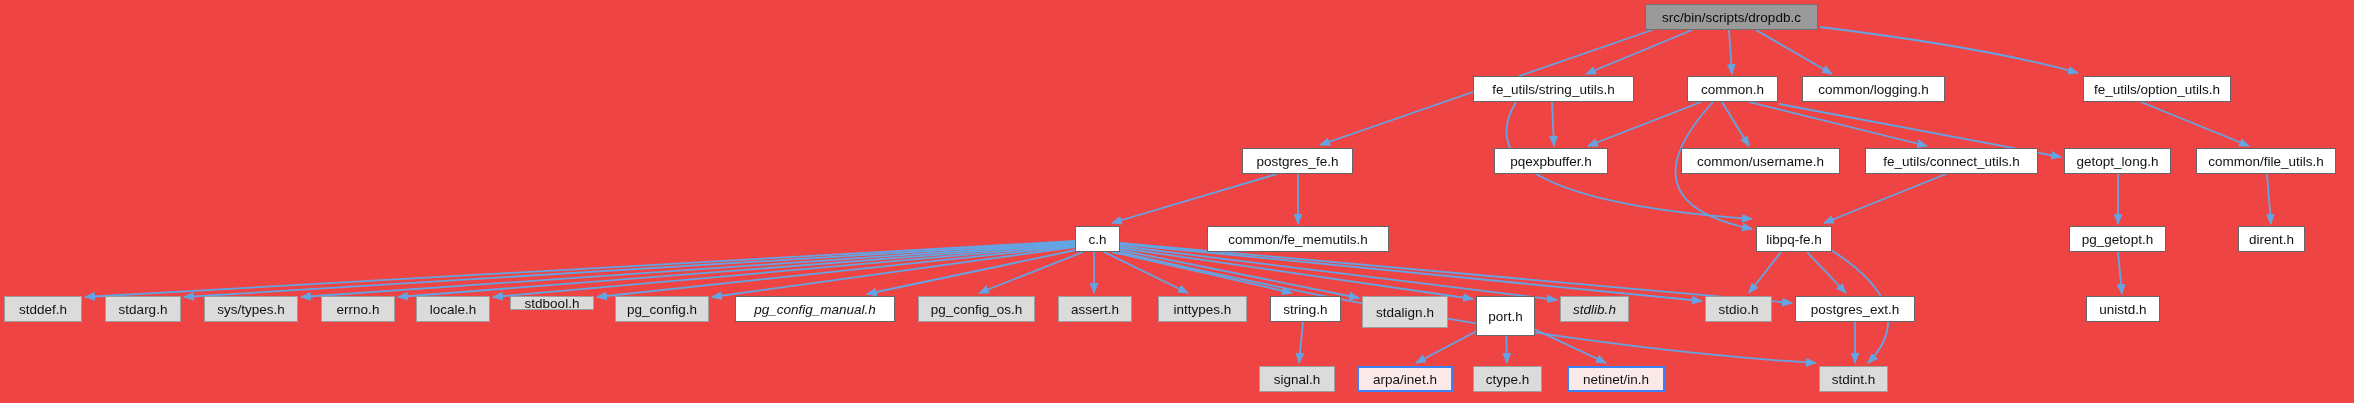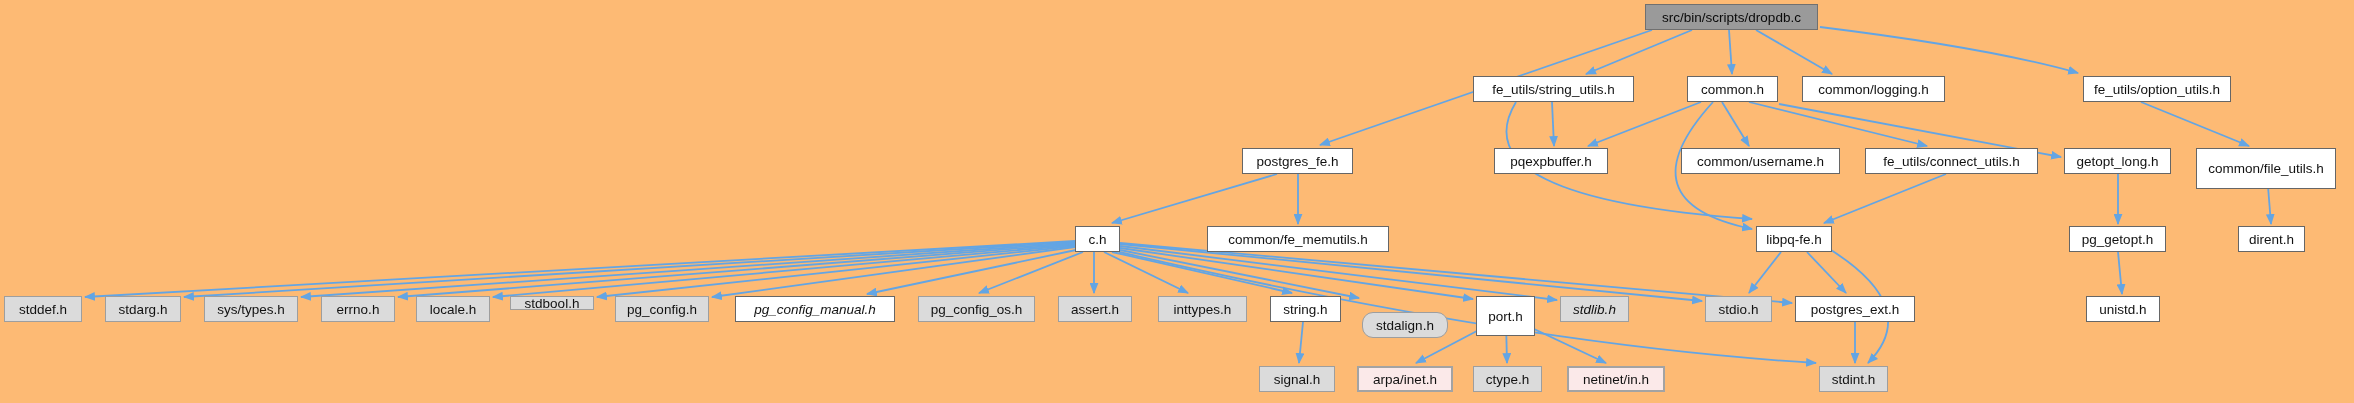--- a/index.html
+++ b/index.html
@@ -1,23 +1,23 @@
 <!DOCTYPE html>
 <html><head>
 <meta charset="utf-8">
 <style>
   html,body{margin:0;padding:0;background:#000;}
-  #stage{position:relative;width:2354px;height:403px;background:#fdba74;overflow:hidden;
+  #stage{position:relative;width:2354px;height:403px;background:#ef4444;overflow:hidden;
          font-family:"Liberation Sans",sans-serif;}
   #edges{position:absolute;left:0;top:0;}
   .node{position:absolute;height:26px;box-sizing:border-box;display:flex;align-items:center;
         justify-content:center;font-size:13.5px;white-space:nowrap;padding:0 6px;}
   .node.white{background:#ffffff;border:1px solid #666666;color:#111;}
   .node.gray{background:#dbdbdb;border:1px solid #9e9e9e;color:#111;}
-  .node.red{background:#fbe9e9;border:2px solid #a3a3a3;color:#111;}
+  .node.red{background:#fbe9e9;border:2px solid #3b82f6;color:#111;}
   .node.current{background:#9a9a9a;border:1px solid #707070;color:#0a0a0a;}
 </style>
 </head>
 <body>
 
 <div id="stage">
   <svg id="edges" width="2354" height="403" xmlns="http://www.w3.org/2000/svg">
       <defs>
         <marker id="arrow" viewBox="0 0 10 8" refX="9" refY="4" markerWidth="11" markerHeight="9" orient="auto" markerUnits="userSpaceOnUse">
           <path d="M0,0 L10,4 L0,8 z" fill="#63a5e4"></path>
@@ -73,39 +73,39 @@
       <div class="node current" style="left: 1645px; top: 4px; width: 173px; height: 26px;">src/bin/scripts/dropdb.c</div>
       <div class="node white" style="left: 1473px; top: 76px; width: 161px; height: 26px;">fe_utils/string_utils.h</div>
       <div class="node white" style="left: 1687px; top: 76px; width: 91px; height: 26px;">common.h</div>
       <div class="node white" style="left: 1802px; top: 76px; width: 143px; height: 26px;">common/logging.h</div>
       <div class="node white" style="left: 2083px; top: 76px; width: 148px; height: 26px;">fe_utils/option_utils.h</div>
       <div class="node white" style="left: 1242px; top: 148px; width: 111px; height: 26px;">postgres_fe.h</div>
       <div class="node white" style="left: 1494px; top: 148px; width: 114px; height: 26px;">pqexpbuffer.h</div>
       <div class="node white" style="left: 1681px; top: 148px; width: 159px; height: 26px;">common/username.h</div>
       <div class="node white" style="left: 1865px; top: 148px; width: 173px; height: 26px;">fe_utils/connect_utils.h</div>
       <div class="node white" style="left: 2064px; top: 148px; width: 107px; height: 26px;">getopt_long.h</div>
-      <div class="node white" style="left: 2196px; top: 148px; width: 140px; height: 41px;">common/file_utils.h</div>
+      <div class="node white" style="left: 2196px; top: 148px; width: 140px; height: 26px;">common/file_utils.h</div>
       <div class="node white" style="left: 1075px; top: 226px; width: 45px; height: 26px;">c.h</div>
       <div class="node white" style="left: 1207px; top: 226px; width: 182px; height: 26px;">common/fe_memutils.h</div>
       <div class="node white" style="left: 1756px; top: 226px; width: 76px; height: 26px;">libpq-fe.h</div>
       <div class="node white" style="left: 2069px; top: 226px; width: 97px; height: 26px;">pg_getopt.h</div>
       <div class="node white" style="left: 2238px; top: 226px; width: 67px; height: 26px;">dirent.h</div>
       <div class="node gray" style="left: 4px; top: 296px; width: 78px; height: 26px;">stddef.h</div>
       <div class="node gray" style="left: 105px; top: 296px; width: 76px; height: 26px; text-align: right;">stdarg.h</div>
       <div class="node gray" style="left: 204px; top: 296px; width: 94px; height: 26px;">sys/types.h</div>
       <div class="node gray" style="left: 321px; top: 296px; width: 74px; height: 26px;">errno.h</div>
       <div class="node gray" style="left: 416px; top: 296px; width: 74px; height: 26px;">locale.h</div>
       <div class="node gray" style="left: 510px; top: 296px; width: 84px; height: 14px;">stdbool.h</div>
       <div class="node gray" style="left: 615px; top: 296px; width: 94px; height: 26px;">pg_config.h</div>
       <div class="node white" style="left: 735px; top: 296px; width: 160px; height: 26px; font-style: italic;">pg_config_manual.h</div>
       <div class="node gray" style="left: 918px; top: 296px; width: 117px; height: 26px;">pg_config_os.h</div>
       <div class="node gray" style="left: 1058px; top: 296px; width: 74px; height: 26px;">assert.h</div>
       <div class="node gray" style="left: 1158px; top: 296px; width: 89px; height: 26px;">inttypes.h</div>
       <div class="node white" style="left: 1270px; top: 296px; width: 71px; height: 26px;">string.h</div>
-      <div class="node gray" style="left: 1362px; top: 312px; width: 86px; height: 26px; border-radius: 11px;">stdalign.h</div>
+      <div class="node gray" style="left: 1362px; top: 296px; width: 86px; height: 32px;">stdalign.h</div>
       <div class="node white" style="left: 1476px; top: 296px; width: 59px; height: 40px;">port.h</div>
       <div class="node gray" style="left: 1560px; top: 296px; width: 69px; height: 26px; font-style: italic;">stdlib.h</div>
       <div class="node gray" style="left: 1705px; top: 296px; width: 67px; height: 26px;">stdio.h</div>
       <div class="node white" style="left: 1795px; top: 296px; width: 120px; height: 26px;">postgres_ext.h</div>
       <div class="node white" style="left: 2086px; top: 296px; width: 74px; height: 26px;">unistd.h</div>
       <div class="node gray" style="left: 1259px; top: 366px; width: 76px; height: 26px;">signal.h</div>
       <div class="node red" style="left: 1357px; top: 366px; width: 96px; height: 26px;">arpa/inet.h</div>
       <div class="node gray" style="left: 1473px; top: 366px; width: 69px; height: 26px;">ctype.h</div>
       <div class="node red" style="left: 1567px; top: 366px; width: 98px; height: 26px;">netinet/in.h</div>
       <div class="node gray" style="left: 1819px; top: 366px; width: 69px; height: 26px;">stdint.h</div>

